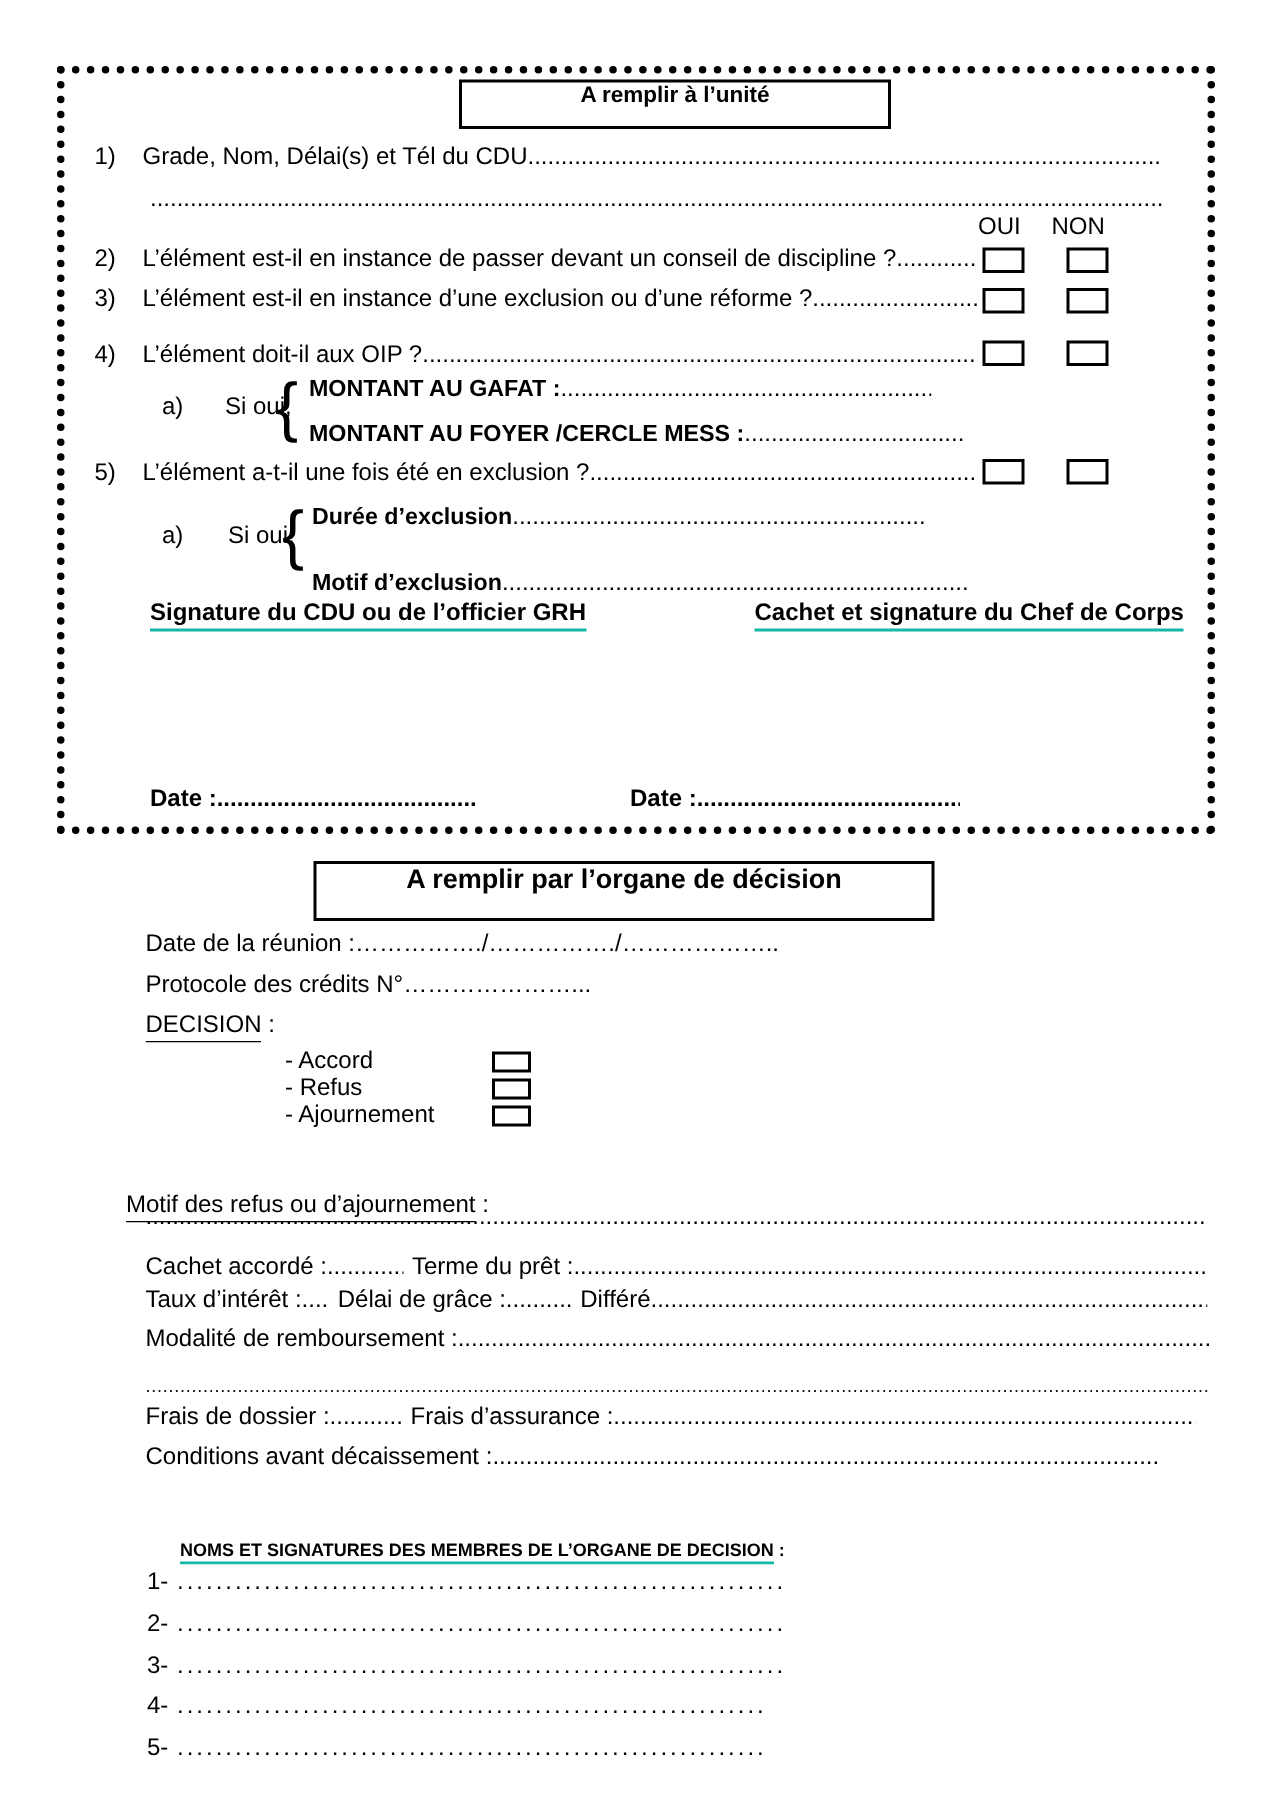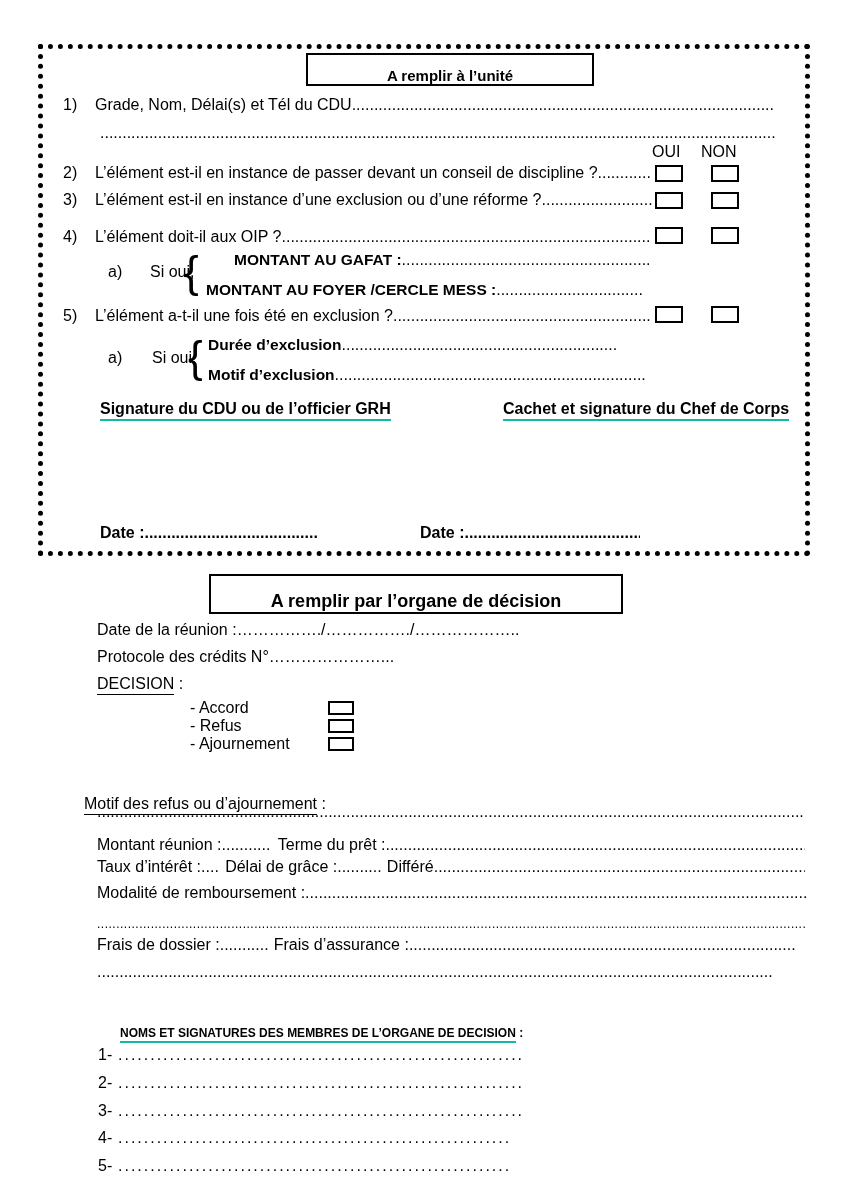--- a/index.html
+++ b/index.html
@@ -6,21 +6,21 @@
   .page{position:relative;width:848px;height:1199px;background:#ffffff;color:#000;
         font-family:"Liberation Sans","DejaVu Sans",sans-serif;font-size:16px;overflow:hidden;}
   .abs{position:absolute;}
   .row{position:absolute;display:flex;align-items:baseline;overflow:hidden;white-space:nowrap;}
   .b{font-weight:bold;}
   .lead{flex:1 1 auto;overflow:hidden;white-space:nowrap;}
   .lf{display:inline-block;overflow:hidden;white-space:nowrap;}
   .ulb{border-bottom:2px solid #14b8a6;padding-bottom:1px;}
   .ul1{border-bottom:1.5px solid #000;padding-bottom:1px;}
   .unit-border{position:absolute;left:38px;top:44px;width:762px;height:502px;border:5px dotted #000;}
-  .tbox{position:absolute;border:2px solid #000;background:#fff;display:flex;align-items:flex-end;justify-content:center;font-weight:bold;}
+  .tbox{position:absolute;border:2px solid #000;background:#fff;display:flex;align-items:flex-start;justify-content:center;font-weight:bold;}
   .t1{left:306px;top:53px;width:284px;height:29px;font-size:15px;}
   .t2{left:209px;top:574px;width:410px;height:36px;font-size:18px;}
   .cb{position:absolute;width:24px;height:13px;border:2px solid #000;background:#fff;}
   .cbd{position:absolute;width:22px;height:10px;border:2px solid #000;background:#fff;}
   .num{display:inline-block;width:32px;flex:0 0 32px;}
   .mnum{display:inline-block;width:20px;flex:0 0 20px;}
   .brace{position:absolute;font-size:44px;font-weight:400;line-height:48px;}
   .subbold{font-weight:bold;font-size:15.5px;}
   .mdots{letter-spacing:2px;}
   .fine{font-size:12px;letter-spacing:0.5px;}
@@ -69,21 +69,21 @@
       <span class="num">4)</span>
       <span>L’élément doit-il aux OIP ?</span>
       <span class="lead">........................................................................................................................................................................................................................................................................................................................................................................</span>
     </div>
   <div class="cb" style="left:655px;top:227px;"></div>
   <div class="cb" style="left:711px;top:227px;"></div>
 
   <span class="abs" style="left:108px;top:263px;">a)</span>
   <span class="abs" style="left:150px;top:263px;">Si oui,</span>
   <span class="brace" style="left:184px;top:248px;">{</span>
-  <div class="row" style="left:206px;top:251px;width:415px;margin-left:28px;">
+  <div class="row" style="left:206px;top:251px;width:415px;">
       <span class="subbold">MONTANT AU GAFAT :</span>
       <span class="lead">........................................................................................................................................................................................................................................................................................................................................................................</span>
     </div>
   <div class="row" style="left:206px;top:281px;width:438px;">
       <span class="subbold">MONTANT AU FOYER /CERCLE MESS :</span>
       <span class="lead">........................................................................................................................................................................................................................................................................................................................................................................</span>
     </div>
 
   <div class="row" style="left:63px;top:307px;width:589px;">
       <span class="num">5)</span>
@@ -93,21 +93,21 @@
   <div class="cb" style="left:655px;top:306px;"></div>
   <div class="cb" style="left:711px;top:306px;"></div>
 
   <span class="abs" style="left:108px;top:349px;">a)</span>
   <span class="abs" style="left:152px;top:349px;">Si oui,</span>
   <span class="brace" style="left:188px;top:333px;">{</span>
   <div class="row" style="left:208px;top:336px;width:410px;">
       <span class="subbold">Durée d’exclusion</span>
       <span class="lead">........................................................................................................................................................................................................................................................................................................................................................................</span>
     </div>
-  <div class="row" style="left:208px;top:366px;width:437px;">
+  <div class="row" style="left:208px;top:380px;width:437px;">
       <span class="subbold">Motif d’exclusion</span>
       <span class="lead">........................................................................................................................................................................................................................................................................................................................................................................</span>
     </div>
 
   <span class="abs b ulb" style="left:100px;top:400px;">Signature du CDU ou de l’officier GRH</span>
   <span class="abs b ulb" style="left:503px;top:400px;">Cachet et signature du Chef de Corps</span>
 
   <div class="row b" style="left:100px;top:524px;width:218px;">
       <span>Date :</span>
       <span class="lead">........................................................................................................................................................................................................................................................................................................................................................................</span>
@@ -139,21 +139,21 @@
   <div class="row" style="left:84px;top:770px;width:400px;margin-top:25px;">
       <span class="ul1">Motif des refus ou d’ajournement</span>
       <span>&nbsp;:</span>
     </div>
 
   <div class="row" style="left:97px;top:803px;width:708px;">
       <span class="lead">........................................................................................................................................................................................................................................................................................................................................................................</span>
     </div>
 
   <div class="row" style="left:97px;top:836px;width:708px;">
-      <span>Montant réunion :</span>
+      <span>Cachet accordé :</span>
       <span class="lf" style="width:192px;">........................................................................................................................................................................................................................................................................................................................................................................</span>
       <span class="ml6">Terme du prêt :</span>
       <span class="lead">........................................................................................................................................................................................................................................................................................................................................................................</span>
     </div>
 
   <div class="row" style="left:97px;top:858px;width:708px;">
       <span>Taux d’intérêt :</span>
       <span class="lf" style="width:78px;">........................................................................................................................................................................................................................................................................................................................................................................</span>
       <span class="ml6">Délai de grâce :</span>
       <span class="lf" style="width:188px;">........................................................................................................................................................................................................................................................................................................................................................................</span>
@@ -171,20 +171,21 @@
     </div>
 
   <div class="row" style="left:97px;top:936px;width:700px;">
       <span>Frais de dossier :</span>
       <span class="lf" style="width:198px;">........................................................................................................................................................................................................................................................................................................................................................................</span>
       <span class="ml6">Frais d’assurance :</span>
       <span class="lead">........................................................................................................................................................................................................................................................................................................................................................................</span>
     </div>
 
   <div class="row" style="left:97px;top:963px;width:676px;">
+      <span>Conditions avant décaissement :</span>
       <span class="lead">........................................................................................................................................................................................................................................................................................................................................................................</span>
     </div>
 
   <div class="row" style="left:120px;top:1026px;width:660px;font-size:12px;">
       <span class="b ulb">NOMS ET SIGNATURES DES MEMBRES DE L’ORGANE DE DECISION</span>
       <span class="b">&nbsp;:</span>
     </div>
 
   <div class="row" style="left:98px;top:1046px;width:424px;">
       <span class="mnum">1-</span>

